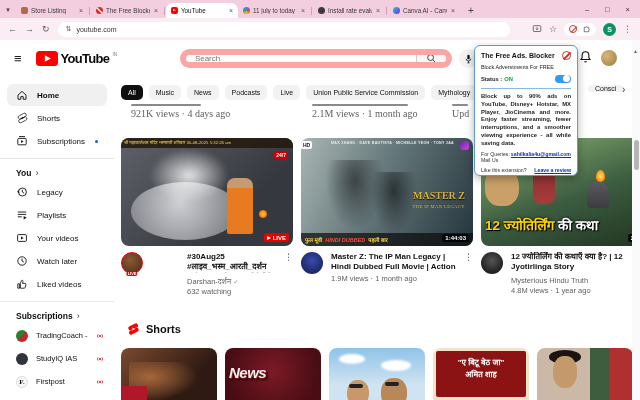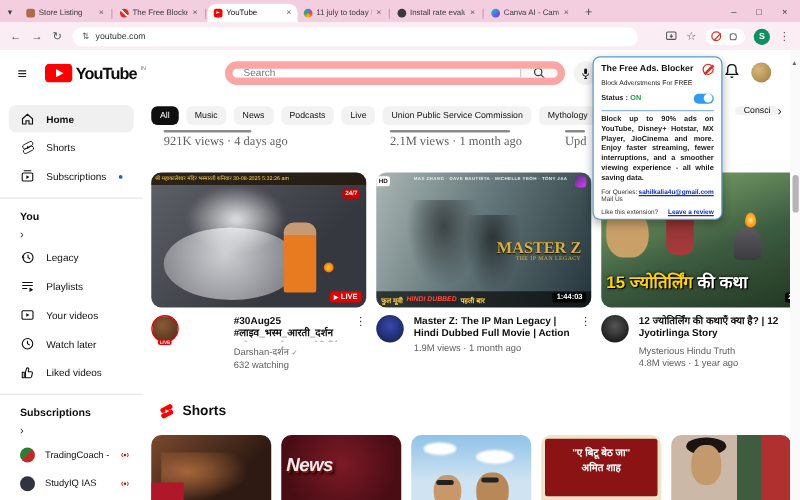--- a/index.html
+++ b/index.html
@@ -51,21 +51,21 @@
   .chip.active{background:#0f0f0f;color:#fff;}
   .chip-right{position:absolute;top:85px;left:588px;}
   .chips-more{position:absolute;top:84px;left:622px;font-size:10px;color:#333;}
   
   .sidebar{position:absolute;top:84px;left:0;width:114px;background:#fff;}
   .srow{display:flex;align-items:center;gap:9px;height:22px;margin:0 7px 1px 7px;padding:0 9px;border-radius:6px;font-size:8px;color:#0f0f0f;}
   .srow.active{background:#f0f0f0;font-weight:bold;}
   .sico{width:12px;height:12px;flex:none;display:flex;align-items:center;justify-content:center;}
   .sdot{width:3px;height:3px;border-radius:50%;background:#1765cc;margin-left:auto;}
   .sdiv{border-top:1px solid #e8e8e8;margin:6px 0;}
-  .shead{display:flex;gap:4px;font-size:8.5px;font-weight:bold;padding:3px 16px;color:#0f0f0f;flex-direction:column;}
+  .shead{display:flex;gap:4px;font-size:8.5px;font-weight:bold;padding:3px 16px;color:#0f0f0f;}
   .chev{font-size:9px;color:#333;font-weight:normal;}
   .subrow{display:flex;align-items:center;gap:8px;height:23px;padding:0 10px 0 16px;font-size:7.5px;color:#0f0f0f;}
   .subav{width:12px;height:12px;border-radius:50%;flex:none;}
   .sa0{background:linear-gradient(135deg,#2e7d32 50%,#c62828 50%);}
   .sa1{background:#30343c;}
   .sa2{background:#f7f7f7;border:0.5px solid #ddd;color:#111;font-size:7px;font-weight:bold;display:flex;align-items:center;justify-content:center;font-family:"Liberation Serif",serif;}
   .subname{flex:1;white-space:nowrap;overflow:hidden;}
   
   .pcol{position:absolute;top:104px;width:170px;}
   .pfrag{height:2px;background:#8a8a8a;margin-bottom:2px;border-radius:1px;}
@@ -87,21 +87,21 @@
   .t1basin{position:absolute;left:10px;bottom:6px;width:108px;height:58px;border-radius:50%;background:radial-gradient(circle at 45% 35%,#cfd0d4,#86878d 75%);}
   .t1priest{position:absolute;right:40px;bottom:12px;width:26px;height:56px;background:linear-gradient(#c79b72 18%,#e87a20 18%);border-radius:8px 8px 2px 2px;}
   .t1smoke{position:absolute;left:28px;top:10px;width:80px;height:55px;background:radial-gradient(rgba(255,255,255,.85),rgba(255,255,255,0) 70%);filter:blur(2px);}
   .t1flame{position:absolute;right:26px;bottom:28px;width:8px;height:8px;border-radius:50%;background:radial-gradient(#ffd54a,#ff7a00 60%,rgba(255,122,0,0));}
   .b247{position:absolute;top:13px;right:5px;background:#c00;color:#fff;font-size:5px;font-weight:bold;padding:1px 2px;border-radius:2px;}
   
   .t2{background:linear-gradient(115deg,#aab6b4 0%,#64777a 45%,#24343b 100%);}
   .t2cast{position:absolute;top:3px;left:30px;right:4px;font-size:3.6px;color:#e8e8e8;letter-spacing:.3px;white-space:nowrap;overflow:hidden;font-weight:bold;}
   .t2fig{position:absolute;left:24px;top:22px;width:60px;height:70px;background:radial-gradient(ellipse at 50% 30%,#3c4446,rgba(40,48,50,0) 70%);}
   .t2fig2{position:absolute;left:70px;top:34px;width:46px;height:62px;background:radial-gradient(ellipse at 50% 30%,#2c3436,rgba(40,48,50,0) 70%);}
-  .t2title{position:absolute;right:8px;top:52px;color:#d8b23a;font-size:13px;font-weight:bold;font-family:"Liberation Serif",serif;text-shadow:0 1px 1px #000;}
+  .t2title{position:absolute;right:8px;top:52px;color:#d8b23a;font-size:10px;font-weight:bold;font-family:"Liberation Serif",serif;text-shadow:0 1px 1px #000;}
   .t2sub{position:absolute;right:8px;top:66px;color:#d8b23a;font-size:4.6px;letter-spacing:.4px;font-family:"Liberation Serif",serif;}
   .t2strip{position:absolute;left:0;right:0;bottom:0;height:13px;background:rgba(10,10,10,.7);display:flex;align-items:center;gap:3px;padding:0 4px;font-size:5.5px;font-weight:bold;white-space:nowrap;overflow:hidden;}
   .t2y{color:#ffd54a;}
   .t2r{color:#ff4b3e;font-style:italic;}
   .hdb{position:absolute;top:3px;left:0px;background:#fff;color:#111;font-size:5px;font-weight:bold;padding:1px 2px;border-radius:0 2px 2px 0;}
   .t2logo{position:absolute;top:3px;right:4px;width:9px;height:9px;border-radius:3px;background:linear-gradient(135deg,#5b2b8f,#e040fb);}
   
   .t3{background:linear-gradient(160deg,#8cb474,#3c5c40 55%,#20341f);}
   .t3cow{position:absolute;left:4px;top:26px;width:34px;height:42px;border-radius:45% 55% 40% 40%;background:#c9a168;}
   .t3deity{position:absolute;left:52px;top:14px;width:22px;height:52px;border-radius:8px;background:linear-gradient(#7e2c2c,#a83b3b);}
@@ -466,21 +466,21 @@
     </div>
   </div>
 
   <div class="card" style="left:481px;">
     <div class="thumb t3">
       <div class="t3cow"></div>
       <div class="t3deity"></div>
       <div class="t3ling"></div>
       <div class="t3flame"></div>
       <div class="t3text">
-        <span class="t3y">15 ज्योतिर्लिंग</span>
+        <span class="t3y">12 ज्योतिर्लिंग</span>
         <span class="t3w">की कथा</span>
       </div>
       <span class="dur">29:02</span>
     </div>
     <div class="meta">
       <span class="cav av3"></span>
       <div style="flex:1;overflow:hidden;">
         <div class="vtitle">12 ज्योतिर्लिंग की कथाएँ क्या है? | 12 Jyotirlinga Story</div>
         <div class="vchan">Mysterious Hindu Truth</div>
         <div class="vviews">4.8M views · 1 year ago</div>

